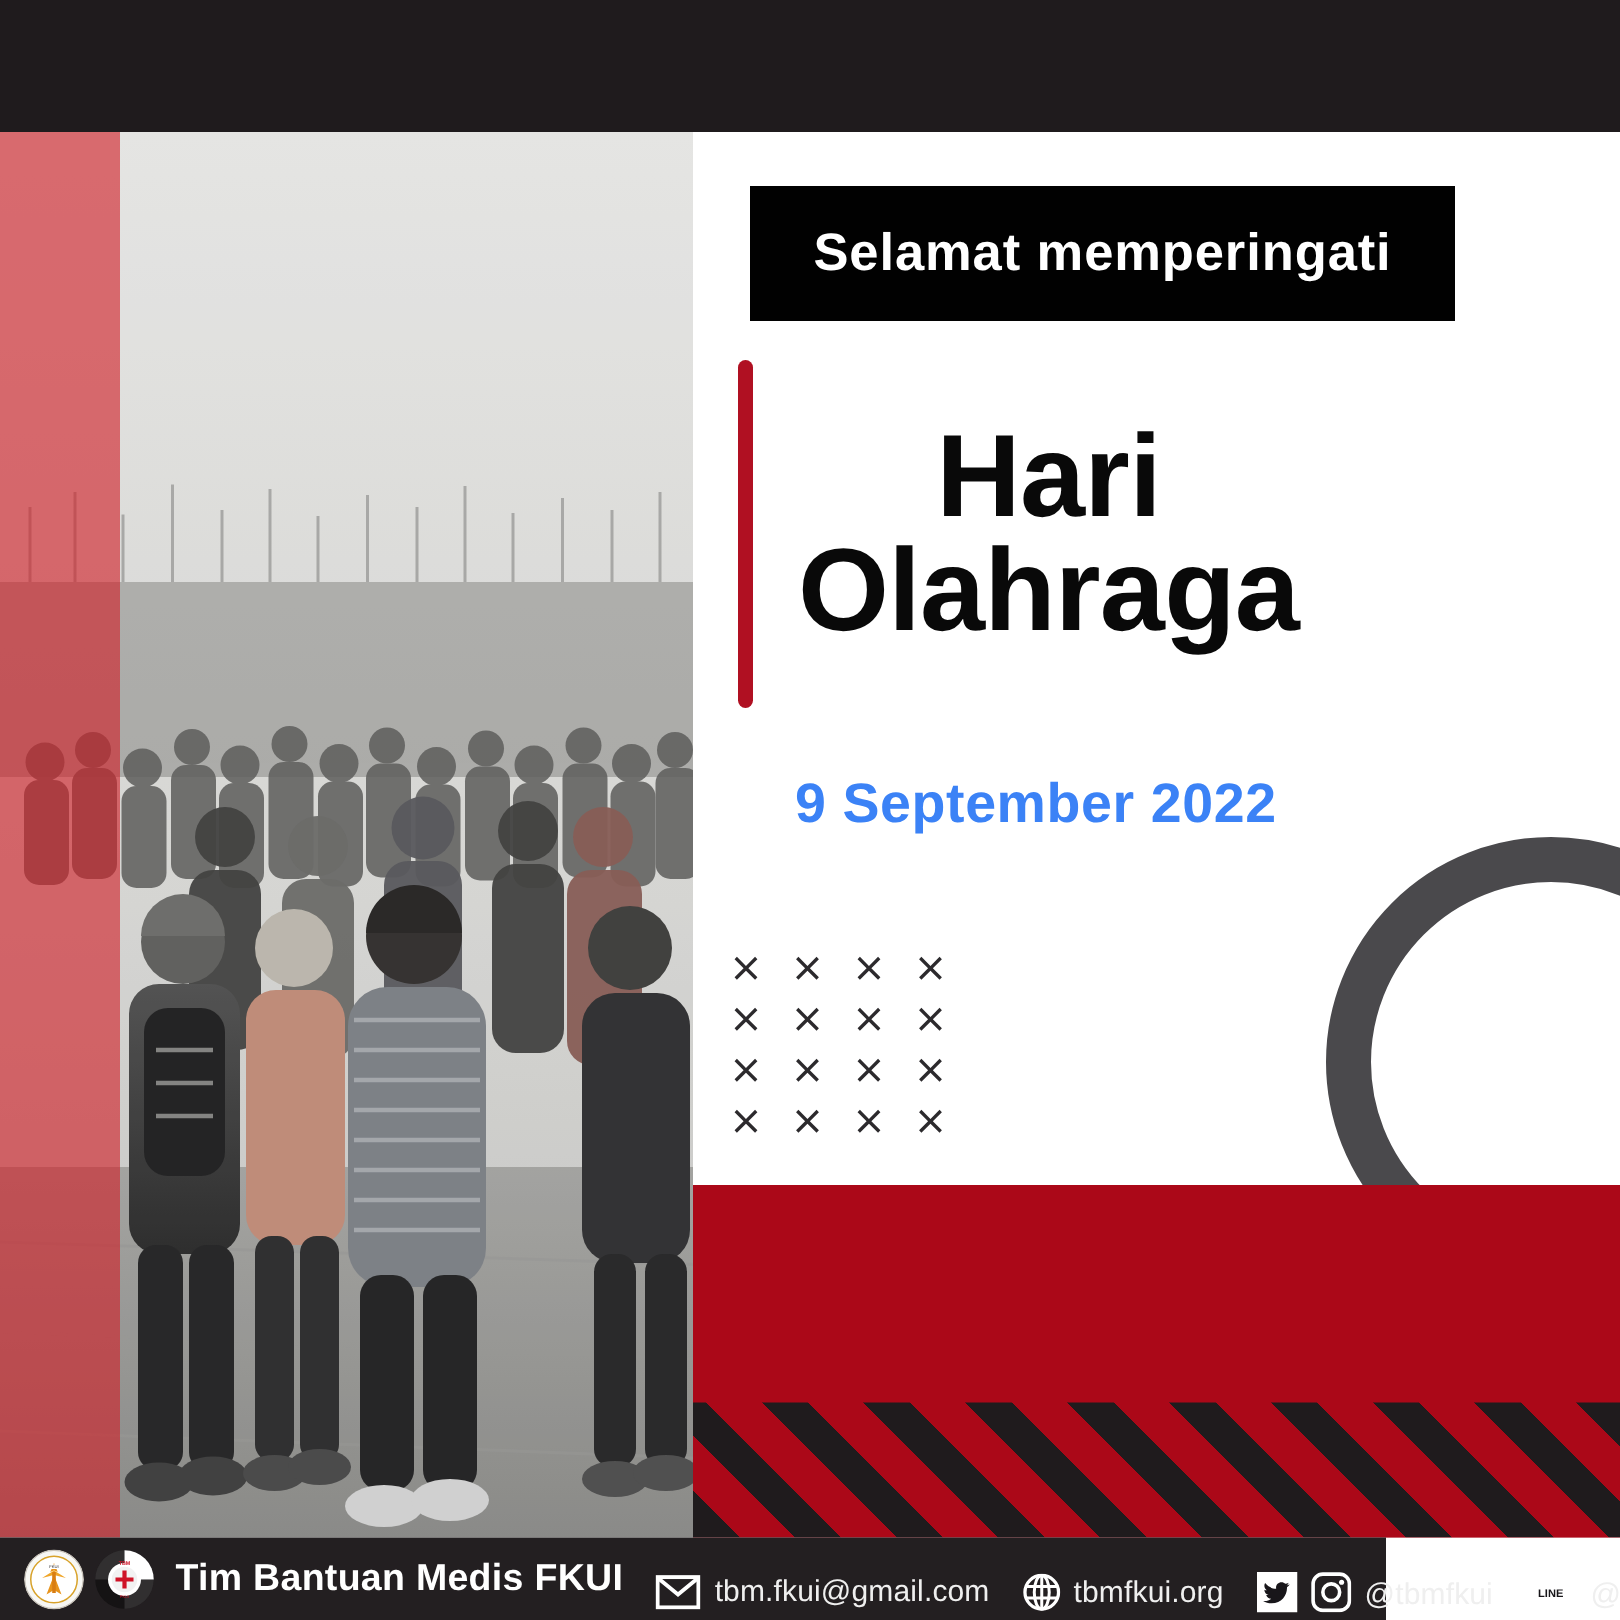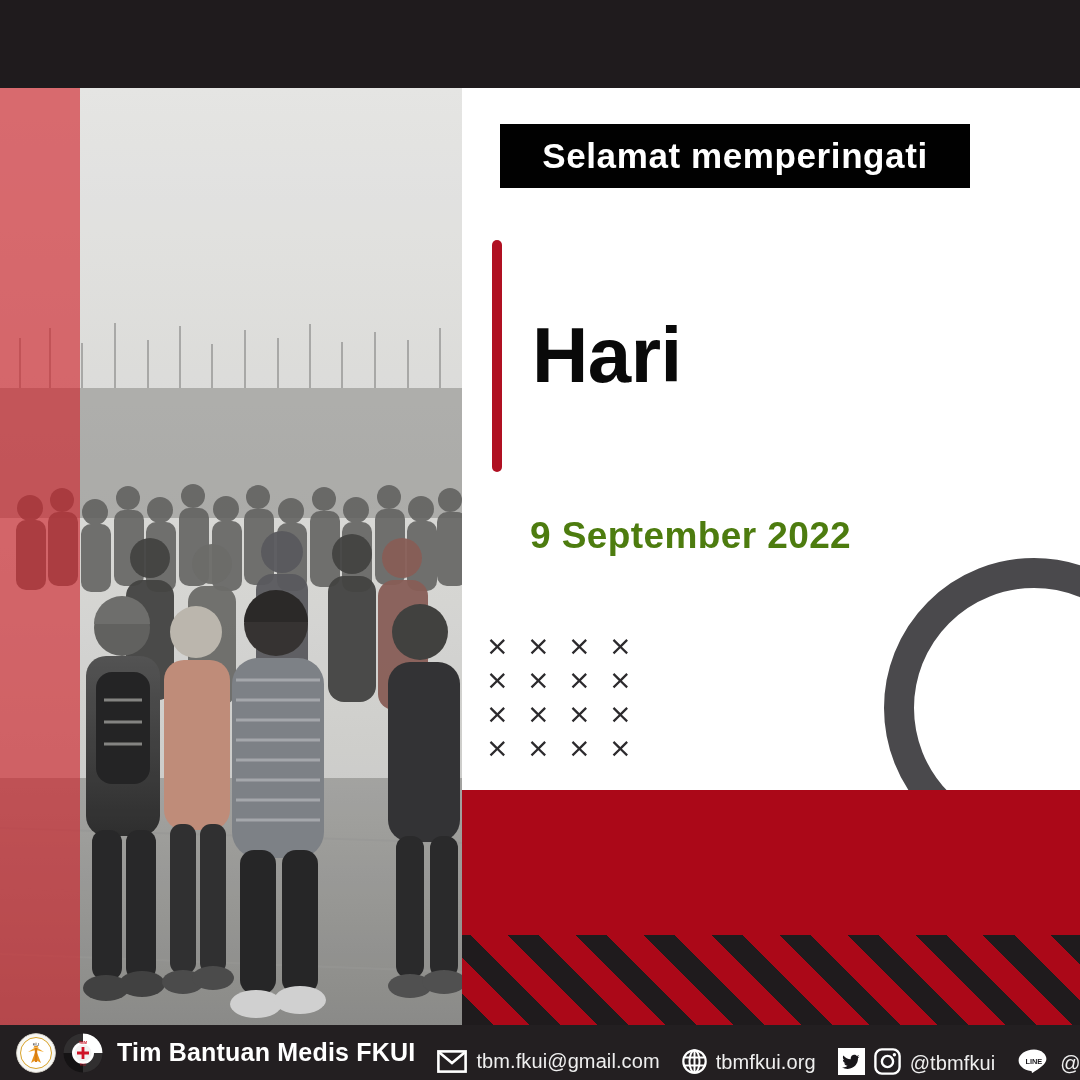--- a/index.html
+++ b/index.html
@@ -101,21 +101,21 @@
       #ab0818 48px
     );
   }
 
   
   .banner {
     position: absolute;
     left: 500px;
     top: 124px;
     width: 470px;
-    height: 64px;
+    height: 90px;
     background: #010101;
     z-index: 20;
     display: flex;
     align-items: center;
     justify-content: center;
   }
   .banner-text {
     color: #ffffff;
     font-size: 35px;
     font-weight: bold;
@@ -157,21 +157,21 @@
     font-family: "Liberation Sans", sans-serif;
   }
 
   
   .date-text {
     position: absolute;
     left: 530px;
     top: 515px;
     font-size: 37px;
     font-weight: bold;
-    color: #4d7c0f;
+    color: #3b82f6;
     letter-spacing: 0.4px;
     z-index: 20;
     white-space: nowrap;
     font-family: "Liberation Sans", sans-serif;
   }
 
   
   .x-grid {
     position: absolute;
     left: 486px;
@@ -194,21 +194,21 @@
     line-height: 1;
     font-weight: 500;
     font-family: "DejaVu Sans", sans-serif;
   }
 
   
   .footer {
     position: absolute;
     left: 0;
     top: 1025px;
-    width: 1080px;
+    width: 924px;
     height: 55px;
     background: #231f21;
     z-index: 50;
     display: flex;
     align-items: center;
     padding-left: 16px;
     box-sizing: border-box;
   }
   .footer-logos { display: flex; align-items: center; gap: 7px; flex: none; }
   .logo-circle { width: 40px; height: 40px; border-radius: 50%; flex: none; display:block; }
@@ -391,20 +391,21 @@
   <div class="top-bar"></div>
 
   <div class="banner">
     <span class="banner-text">Selamat memperingati</span>
   </div>
 
   <div class="headline-wrap">
     <div class="headline-bar"></div>
     <div class="headline-lines">
       <div class="headline-line">Hari</div>
+      <div class="headline-line">Olahraga</div>
     </div>
   </div>
 
   <div class="date-text">9 September 2022</div>
 
   <div class="x-grid">
     <div class="x-cell">
         <span class="x-mark">×</span>
       </div>
     <div class="x-cell">

